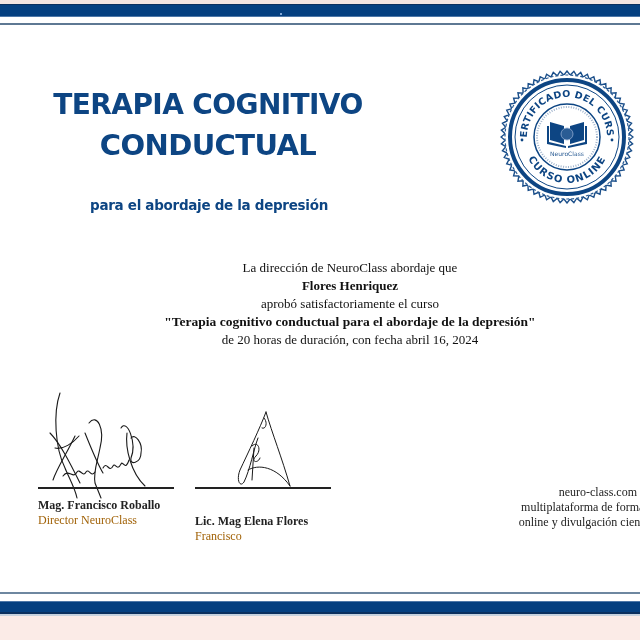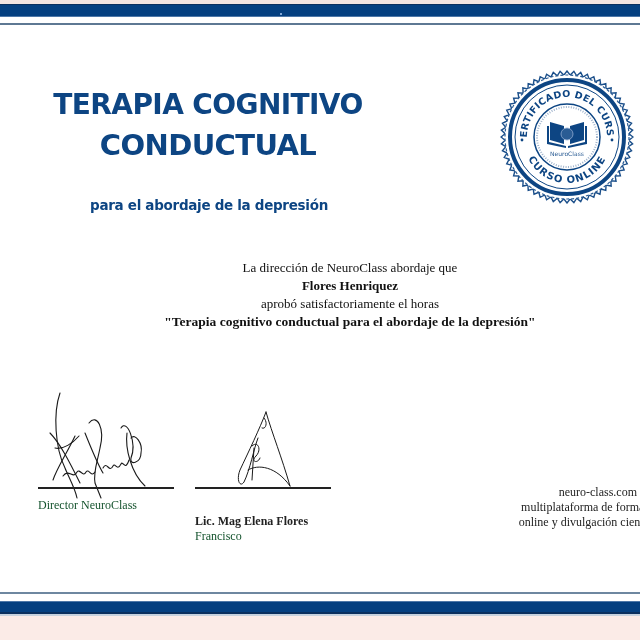--- a/index.html
+++ b/index.html
@@ -25,21 +25,21 @@
     .body-text { position: absolute; left: 120px; top: 259px; width: 460px; text-align: center; color: #111;
       font-family: "Liberation Serif", serif; font-size: 13px; line-height: 18px; }
     .body-text .name { font-weight: bold; }
     .body-text .course { font-weight: bold; font-size: 13.5px; }
 
     .sig-line { position: absolute; height: 1.5px; background: #222; top: 487px; }
     .sig1-line { left: 38px; width: 136px; }
     .sig2-line { left: 195px; width: 136px; }
     .signer { position: absolute; font-family: "Liberation Serif", serif; color: #222; font-size: 12px; line-height: 15px; }
     .signer .sname { font-weight: bold; display: block; }
-    .signer .srole { display: block; color: #14532d; }
+    .signer .srole { display: block; color: #a16207; }
     .signer1 { left: 38px; top: 498px; }
     .signer2 { left: 195px; top: 514px; }
     .sig-svg { position: absolute; }
 
     .side-note { position: absolute; left: 495px; top: 485px; width: 170px; text-align: right;
       font-family: "Liberation Serif", serif; font-size: 12px; line-height: 15px; color: #222; white-space: nowrap; }
     .side-note span { display: block; }
   </style>
 </head>
 <body>
@@ -85,40 +85,42 @@
       <path d="M 47 56 L 47 74 L 66 78 L 66 76 L 49 72 L 49 56 Z"></path>
       <path d="M 87 56 L 87 74 L 68 78 L 68 76 L 85 72 L 85 56 Z"></path>
     </g>
     <circle cx="67" cy="64" r="6" fill="#2a5c94" stroke="#8faad0" stroke-width="0.8"></circle>
     <text x="67" y="86" font-family="DejaVu Sans, sans-serif" font-size="6" fill="#2a5c94" text-anchor="middle">NeuroClass</text>
   </svg>
 
   <div class="body-text">
     <div>La dirección de NeuroClass abordaje que</div>
     <div class="name">Flores Henriquez</div>
-    <div>aprobó satisfactoriamente el horas</div>
+    <div>aprobó satisfactoriamente el curso</div>
     <div class="course">"Terapia cognitivo conductual para el abordaje de la depresión"</div>
+    <div>de 20 horas de duración, con fecha abril 16, 2024</div>
   </div>
 
   <svg class="sig-svg" style="left:45px; top:388px;" width="110" height="120" viewBox="0 0 110 120">
     <g fill="none" stroke="#1a1a1a" stroke-width="1.1" stroke-linecap="round">
       <path d="M 15 5 C 8 25, 10 60, 20 80 C 24 90, 30 100, 32 110"></path>
       <path d="M 5 45 C 15 55, 25 75, 35 95"></path>
       <path d="M 30 48 C 22 65, 12 80, 8 92"></path>
       <path d="M 10 60 C 18 62, 28 55, 34 48"></path>
       <path d="M 18 88 C 24 80, 28 92, 32 84 C 35 80, 38 90, 41 84 C 44 80, 46 90, 50 84"></path>
       <path d="M 44 35 C 52 25, 60 40, 55 60 C 52 75, 48 85, 50 95 L 56 110"></path>
       <path d="M 40 45 C 46 60, 52 75, 58 85"></path>
       <path d="M 58 80 C 62 72, 64 86, 68 78 C 70 74, 72 84, 76 76 C 78 72, 80 84, 84 72"></path>
       <path d="M 76 40 C 82 30, 92 55, 86 70 C 84 78, 96 75, 96 65 C 98 55, 90 45, 86 50"></path>
       <path d="M 82 45 C 80 60, 86 85, 100 98"></path>
     </g>
   </svg>
   <div class="sig-line sig1-line"></div>
   <div class="signer signer1">
+    <span class="sname">Mag. Francisco Roballo</span>
     <span class="srole">Director NeuroClass</span>
   </div>
 
   <svg class="sig-svg" style="left:228px; top:408px;" width="70" height="82" viewBox="0 0 70 82">
     <g fill="none" stroke="#1a1a1a" stroke-width="1" stroke-linecap="round">
       <path d="M 38 4 C 32 20, 20 45, 12 62 C 8 72, 12 80, 16 74 C 22 62, 26 40, 30 30"></path>
       <path d="M 38 4 C 44 25, 54 50, 62 78"></path>
       <path d="M 36 10 C 40 14, 38 22, 34 20"></path>
       <path d="M 24 38 C 30 32, 34 42, 28 48 C 22 54, 30 56, 32 50"></path>
       <path d="M 20 62 C 30 56, 48 58, 62 78"></path>

